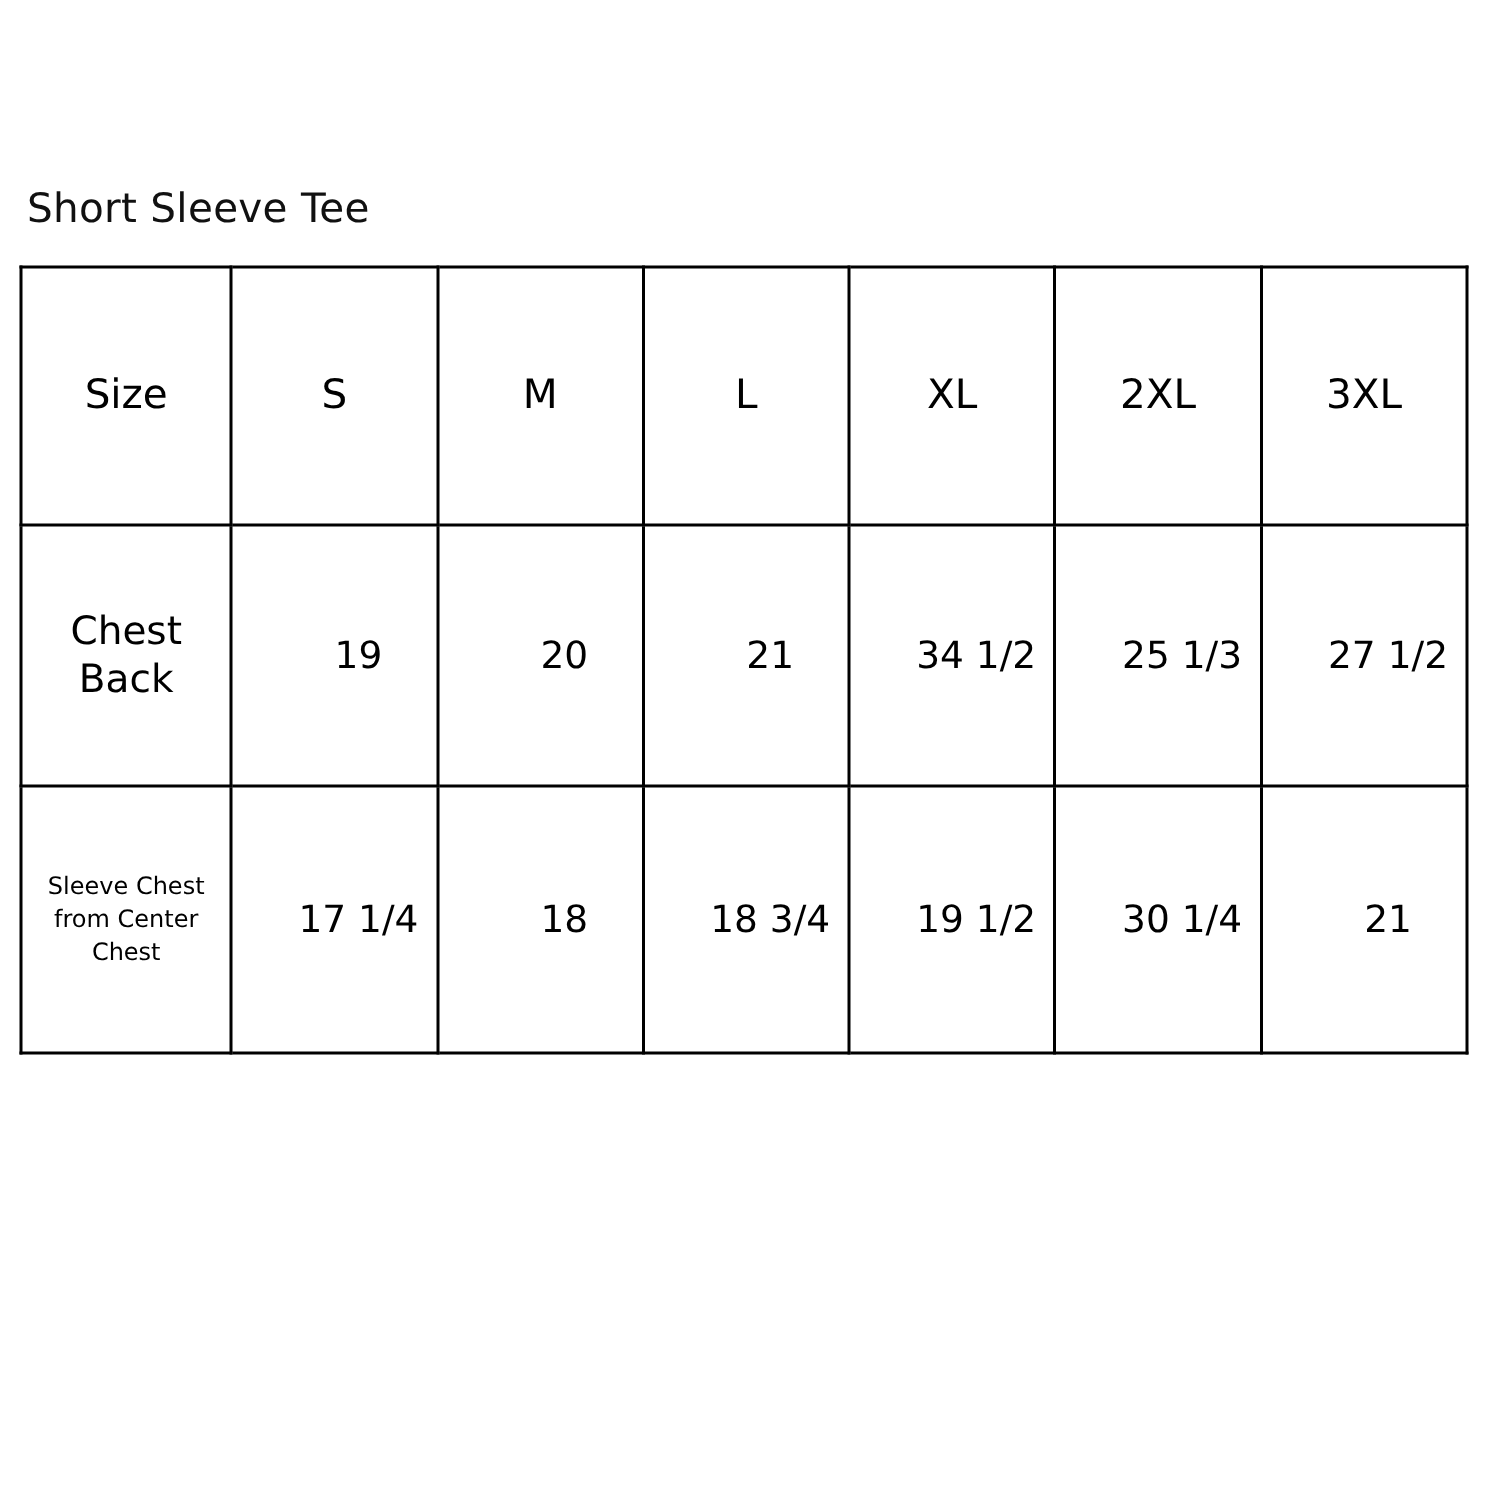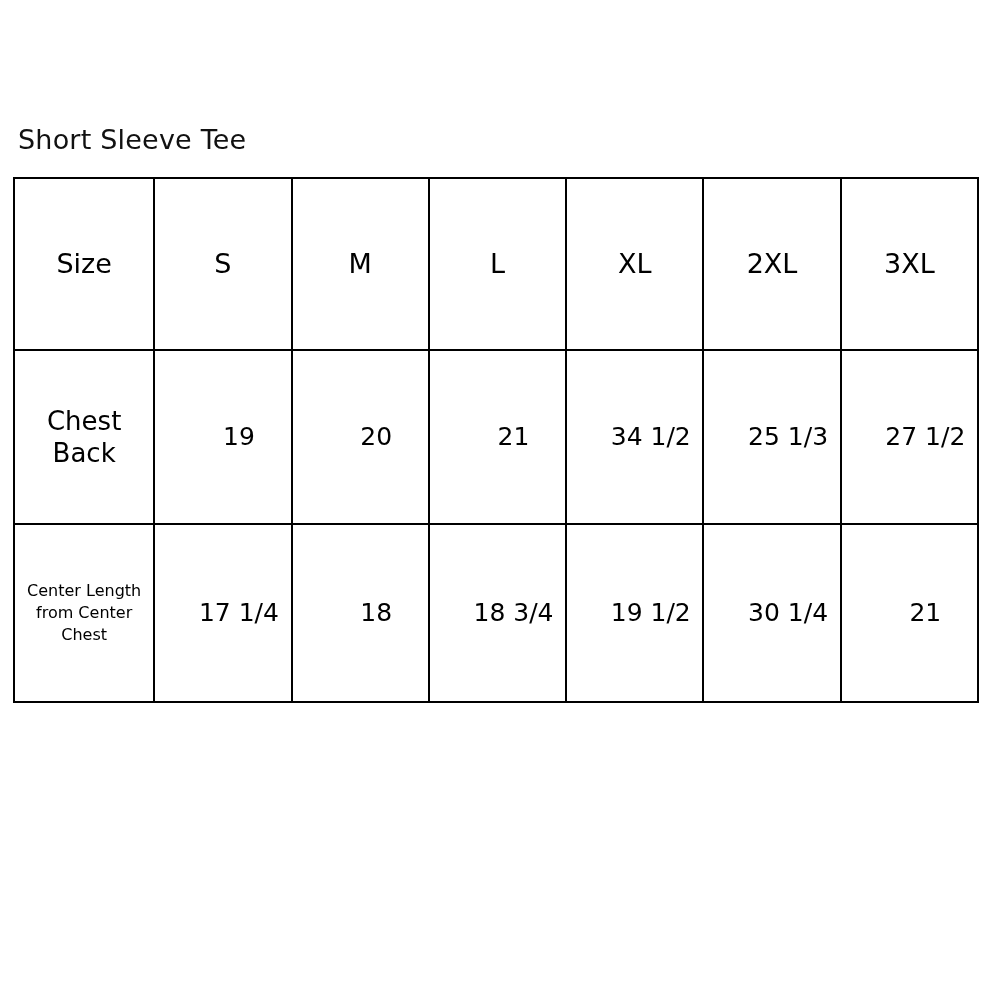--- a/index.html
+++ b/index.html
@@ -139,21 +139,21 @@
           <div class="value">25 1/3</div>
         </td>
         <td>
           <div class="value">27 1/2</div>
         </td>
       </tr>
 
 
       <tr class="row-sleeve">
         <td>
-          <div class="label-small">Center Length</div>
+          <div class="label-small">Sleeve Chest</div>
           <div class="label-small">from Center</div>
           <div class="label-small">Chest</div>
         </td>
         <td>
           <div class="value">17  1/4</div>
         </td>
         <td>
           <div class="value">18</div>
         </td>
         <td>

